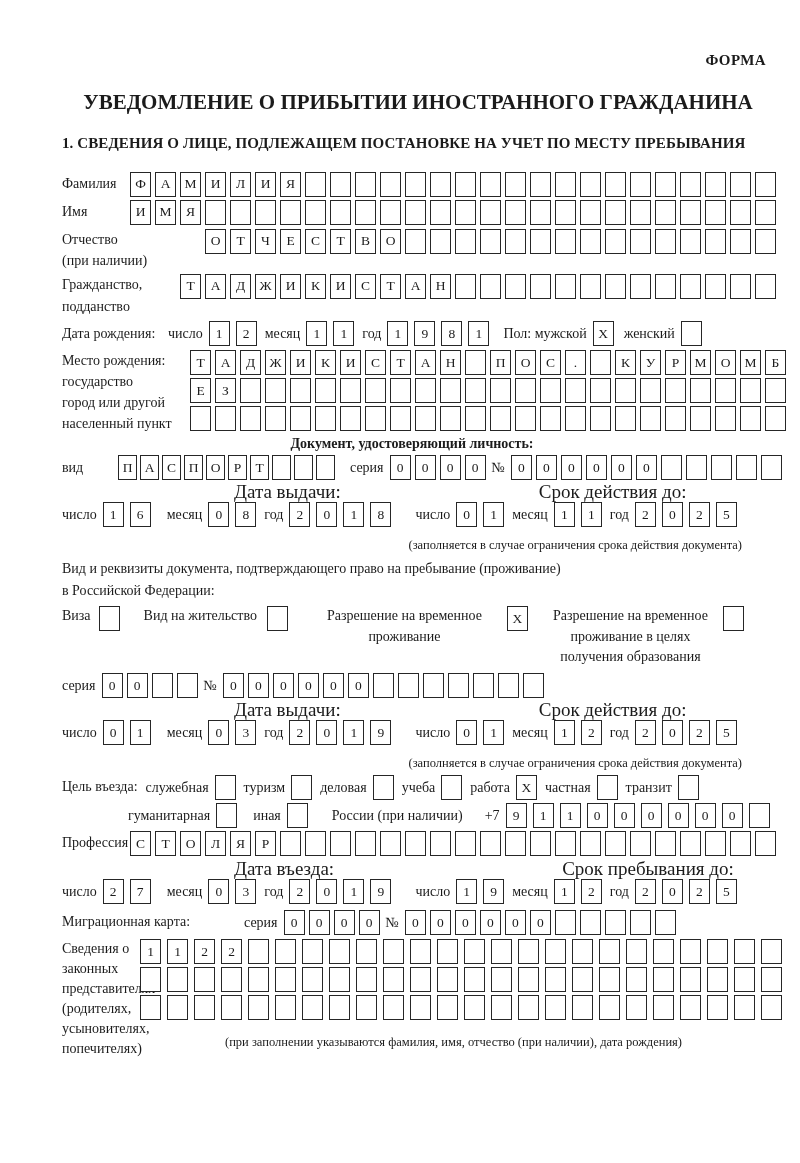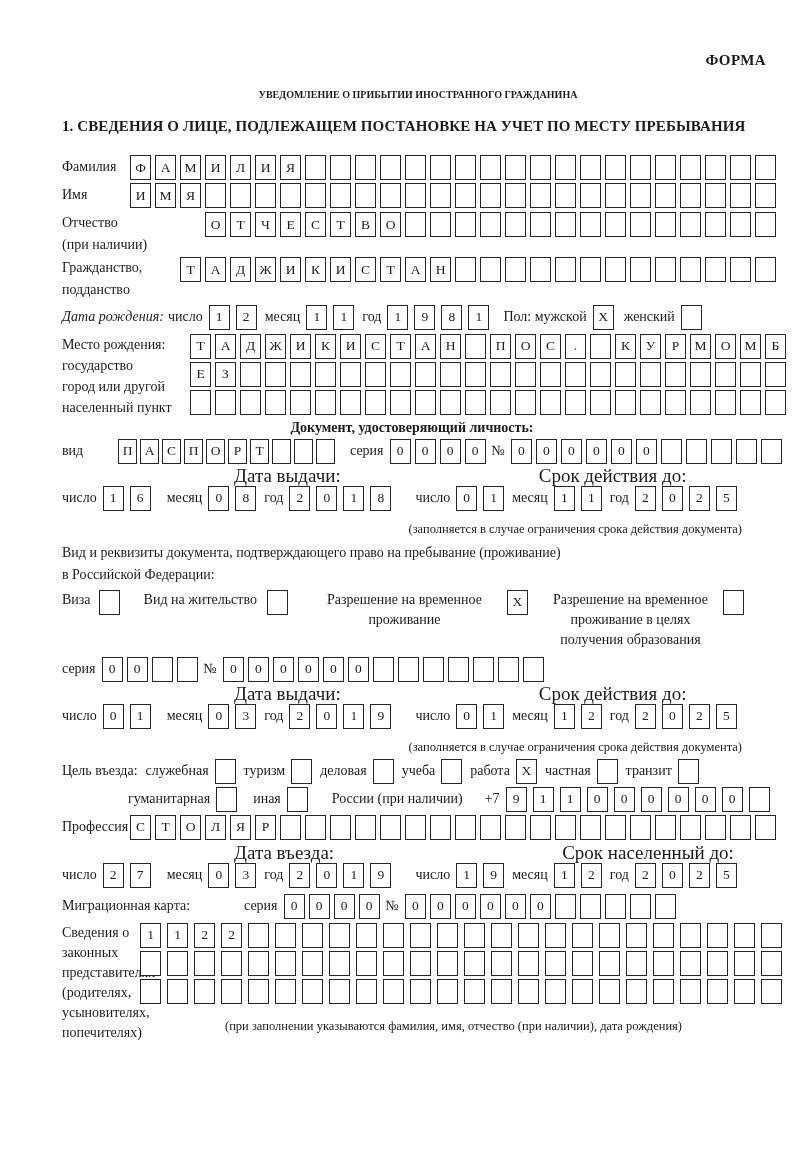--- a/index.html
+++ b/index.html
@@ -6,21 +6,21 @@
   html,body { margin:0; padding:0; background:#888; }
   .page {
     width:800px; height:1163px; background:#ffffff; color:#1b1b1b;
     font-family:"Liberation Serif","DejaVu Serif",serif; font-size:14px;
     padding:40px 0 0 62px; position:relative; overflow:hidden;
     margin:0 auto;
   }
   .annex { margin-left:558px; line-height:1.32; font-size:13.5px; }
   .annex .sub { margin-top:5px; font-size:12.8px; }
   .form-label { width:704px; text-align:right; font-weight:bold; font-size:15px; margin-top:12px; letter-spacing:.4px; }
-  .title { width:712px; margin-top:18px; text-align:center; font-weight:bold; font-size:10px; line-height:1.5; }
+  .title { width:712px; margin-top:18px; text-align:center; font-weight:bold; font-size:21px; line-height:1.5; }
   .underline { display:inline-block; width:56px; border-bottom:2.6px solid #3a3a3a; margin-left:8px; vertical-align:baseline; }
   .sec-heading { margin-top:16px; font-weight:bold; font-size:15px; letter-spacing:.1px; }
 
   .frow { display:flex; align-items:center; }
   .frow.top { align-items:flex-start; }
   .flabel { flex:none; line-height:1.45; }
   .flabel.two { line-height:1.55; }
   .stack { display:flex; flex-direction:column; row-gap:3px; }
 
   .cells { display:flex; flex-wrap:nowrap; flex:none; }
@@ -31,21 +31,21 @@
   }
   .cells.sp .cell { margin-right:6px; }
   .cells.sm .cell { width:19px; margin-right:3px; }
   .cells.one .cell { margin-right:0; }
 
   .dlabel { flex:none; margin:0 6px 0 2px; }
   .note { font-size:12.5px; }
   .center { text-align:center; }
 
   .w68 { width:68px; } .w143 { width:143px; } .w118 { width:118px; }
-  .w128 { width:128px; } .w56 { width:56px; } .w104 { width:104px;font-style:italic; }
+  .w128 { width:128px; } .w56 { width:56px; } .w104 { width:104px; }
   .w180 { width:180px; } .w78 { width:78px; }
   .ml8{margin-left:8px;} .ml10{margin-left:10px;} .ml12{margin-left:12px;}
   .ml16{margin-left:16px;} .ml18{margin-left:18px;} .ml20{margin-left:20px;}
   .ml24{margin-left:24px;}
   .mt2{margin-top:2px;} .mt3{margin-top:3px;} .mt4{margin-top:4px;}
   .mt6{margin-top:6px;} .mt20{margin-top:20px;}
   .wrap2 { width:185px; }
   .wrap3 { width:165px; }
   .doc-heading { width:700px; text-align:center; font-weight:bold; margin-top:2px; font-size:14px; }
   .hdr-row { display:flex; font-size:19px; line-height:17px; }
@@ -571,21 +571,21 @@
         <span class="cell"></span>
         <span class="cell"></span>
         <span class="cell"></span>
         <span class="cell"></span>
         <span class="cell"></span>
       </span>
   </div>
 
   <div class="hdr-row mt4">
     <span style="margin-left:172px">Дата въезда:</span>
-    <span style="margin-left:228px">Срок населенный до:</span>
+    <span style="margin-left:228px">Срок пребывания до:</span>
   </div>
   <div class="frow mt2">
     <span class="dlabel" style="margin-left:0">число</span>
     <span class="cells sp">
         <span class="cell">2</span>
         <span class="cell">7</span>
       </span>
     <span class="dlabel ml10">месяц</span>
     <span class="cells sp">
         <span class="cell">0</span>

